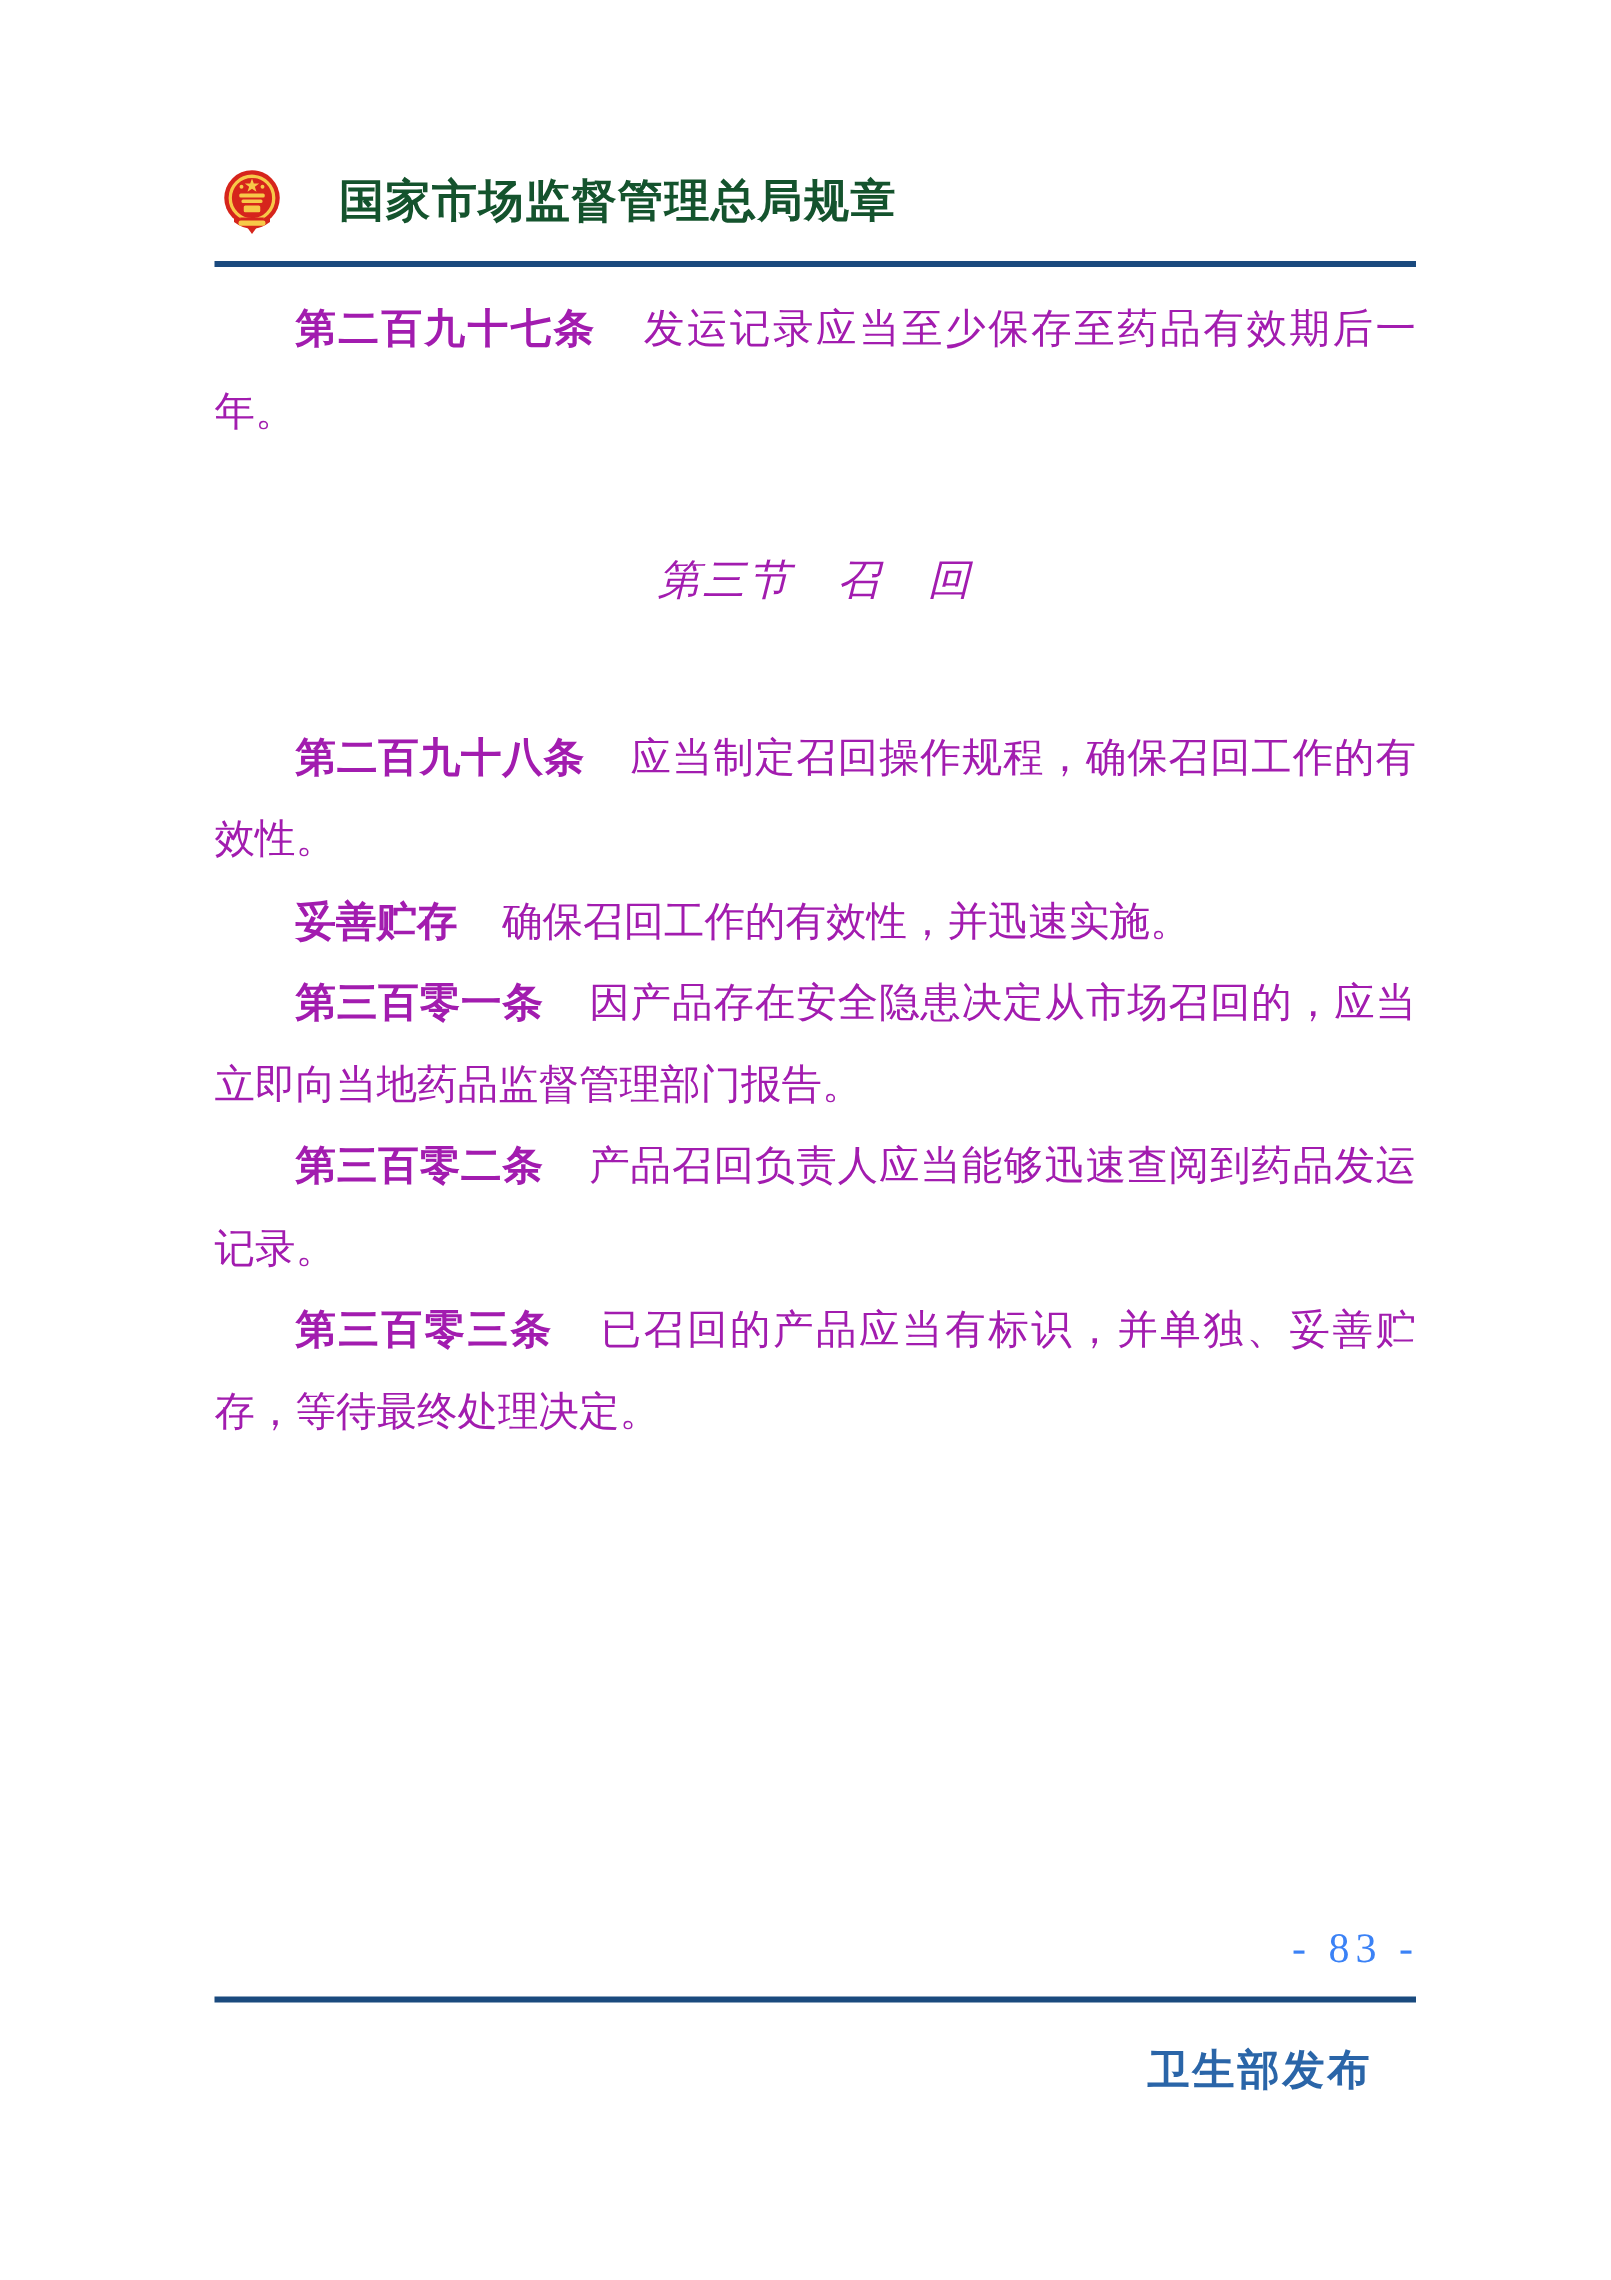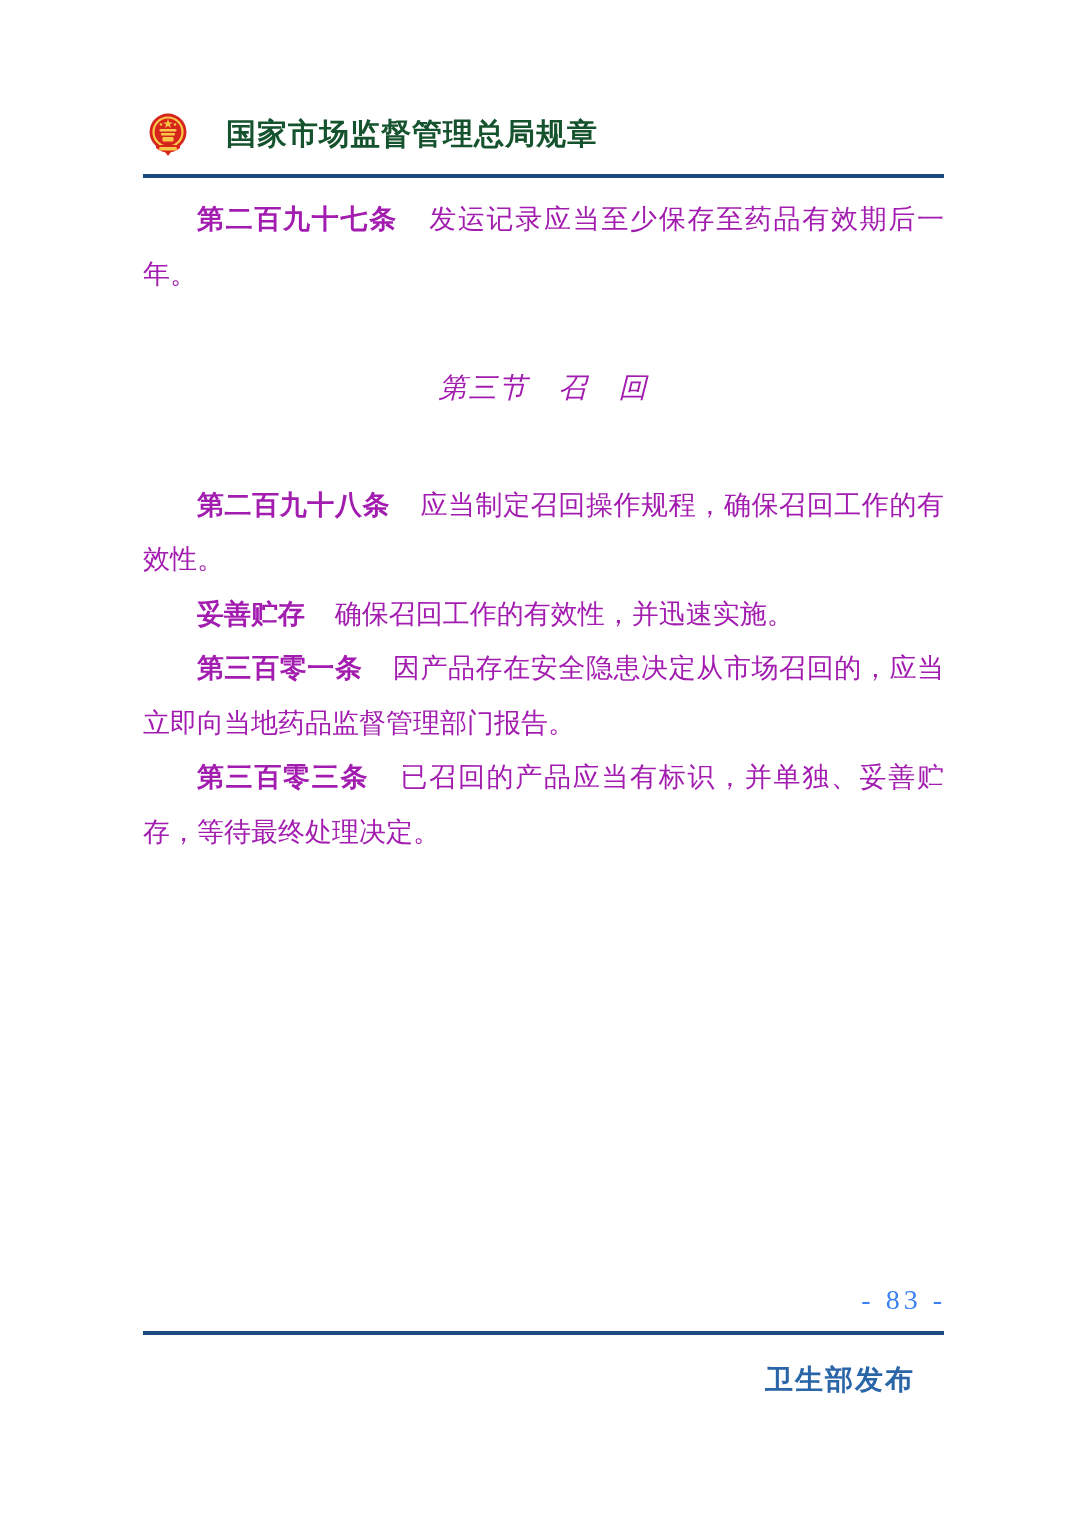--- a/index.html
+++ b/index.html
@@ -69,20 +69,21 @@
     <div class="header-title" style="color: #14532d; margin-left: 31px;">国家市场监督管理总局规章</div>
   </div>
   <div class="header-rule" style="background: rgb(26, 74, 126);"></div>
 
   <div class="doc-body" id="doc-body">
       <p class="para para-first"><span class="art-label">第二百九十七条</span><span class="art-gap"></span><span>发运记录应当至少保存至药品有效期后一年。</span></p>
       <p class="section-heading">第三节　召　回</p>
       <p class="para"><span class="art-label">第二百九十八条</span><span class="art-gap"></span><span>应当制定召回操作规程，确保召回工作的有效性。</span></p>
       <p class="para"><span class="art-label">妥善贮存</span><span class="art-gap"></span><span>确保召回工作的有效性，并迅速实施。</span></p>
       <p class="para"><span class="art-label">第三百零一条</span><span class="art-gap"></span><span>因产品存在安全隐患决定从市场召回的，应当立即向当地药品监督管理部门报告。</span></p>
+      <p class="para"><span class="art-label">第三百零二条</span><span class="art-gap"></span><span>产品召回负责人应当能够迅速查阅到药品发运记录。</span></p>
       <p class="para"><span class="art-label">第三百零三条</span><span class="art-gap"></span><span>已召回的产品应当有标识，并单独、妥善贮存，等待最终处理决定。</span></p>
     </div>
 
   <div class="page-number">- 83 -</div>
   <div class="footer-rule" style="background: rgb(26, 74, 126);"></div>
   <div class="publisher" style="color: rgb(42, 101, 168);">卫生部发布</div>
 
 </div>
 
 </body></html>

